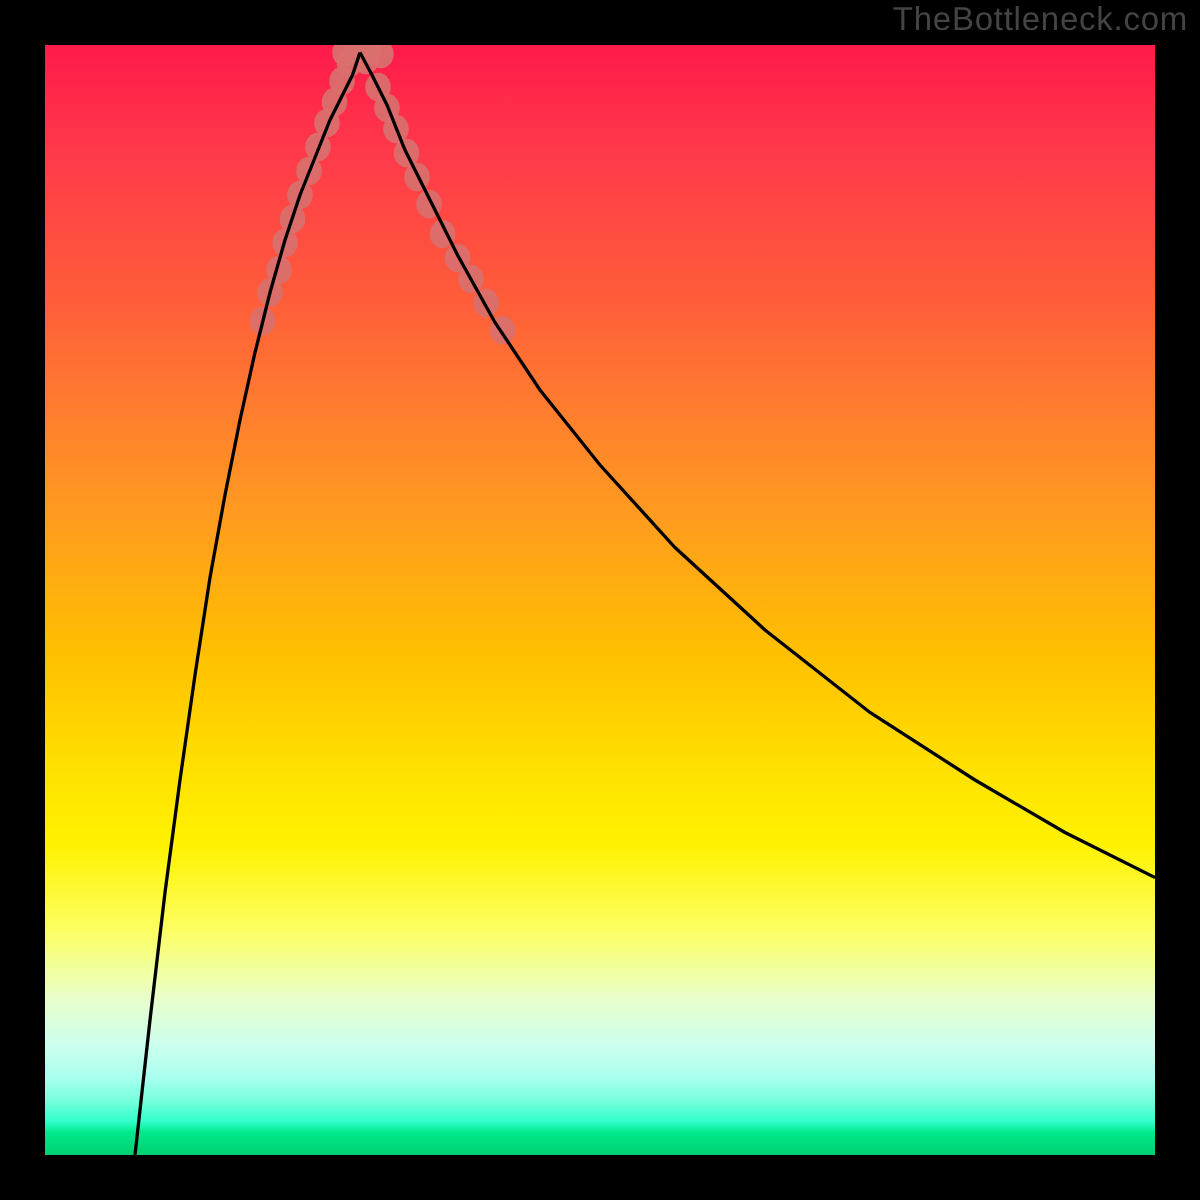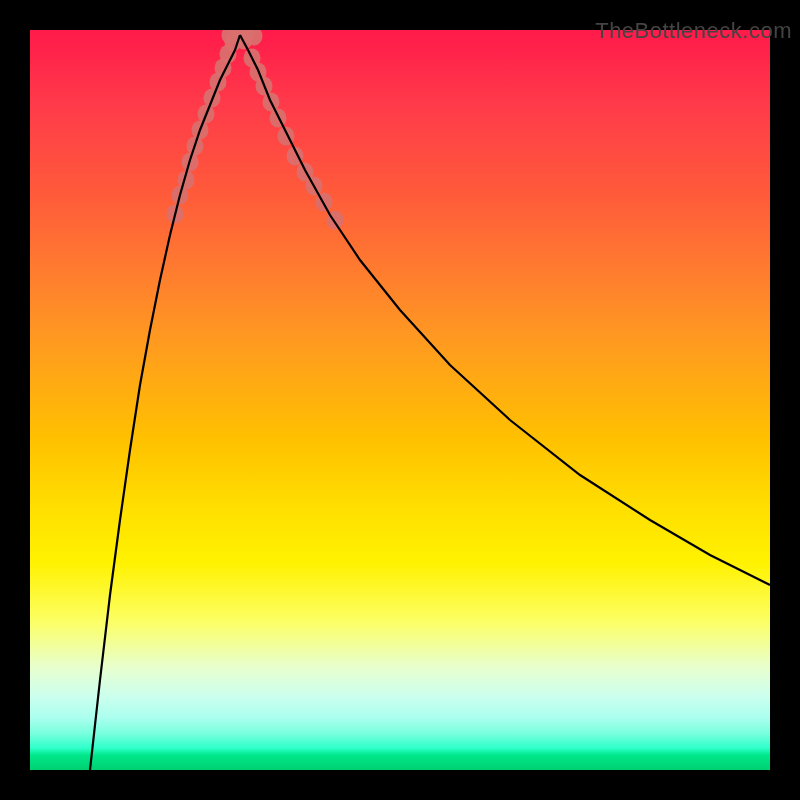--- a/index.html
+++ b/index.html
@@ -42,21 +42,21 @@
       #ccffee 90%,
       #aaffee 93%,
       #7affdd 95%,
       #30ffcc 97%,
       #00e88a 98%,
       #00d070 100%
     );
   }
   .watermark {
     position: absolute;
-    top: 18px;
+    top: 0;
     right: 8px;
     color: #444;
     font-size: 22px;
     font-weight: 500;
     letter-spacing: 0.5px;
     user-select: none;
   }
   svg.curve {
     position: absolute;
     inset: 0;

